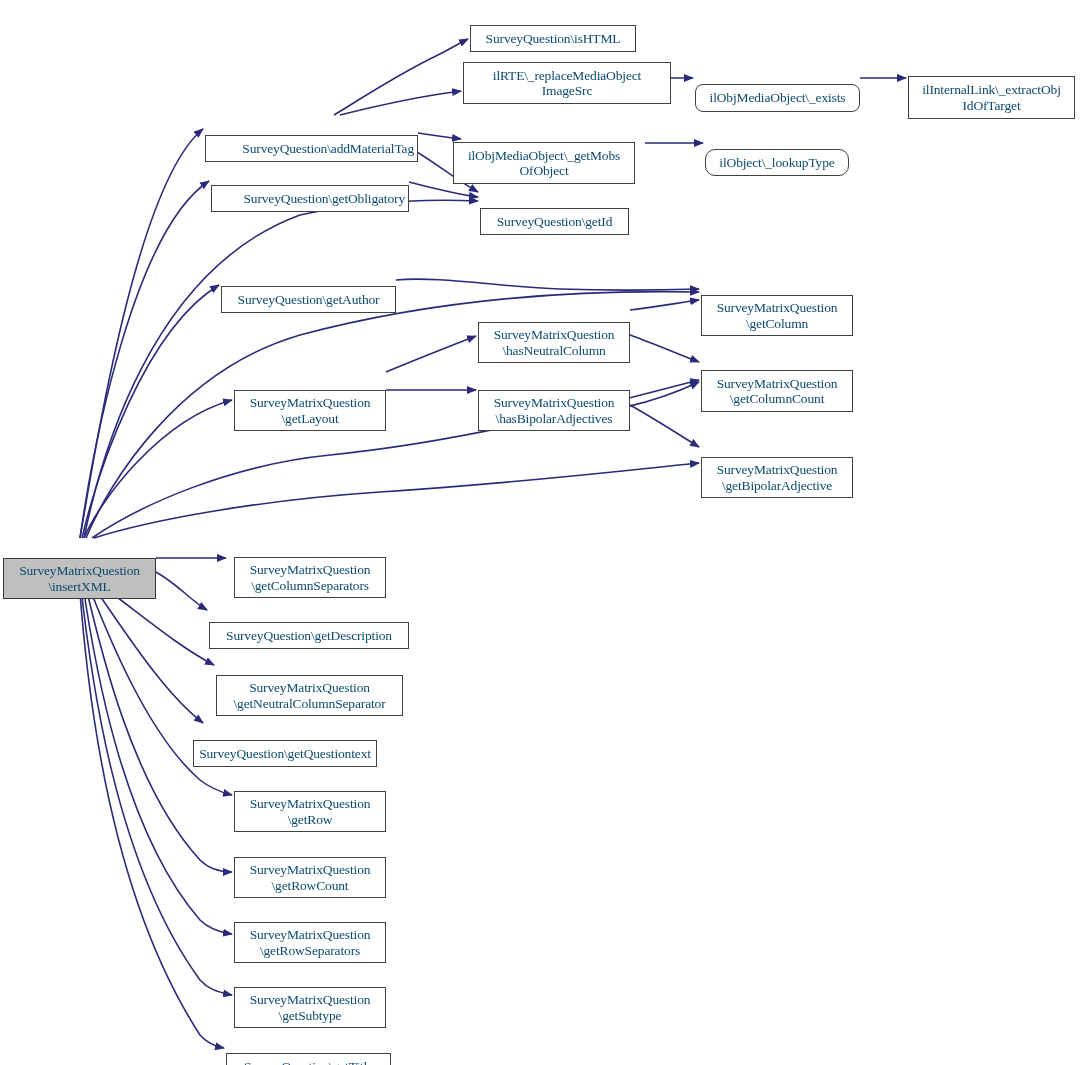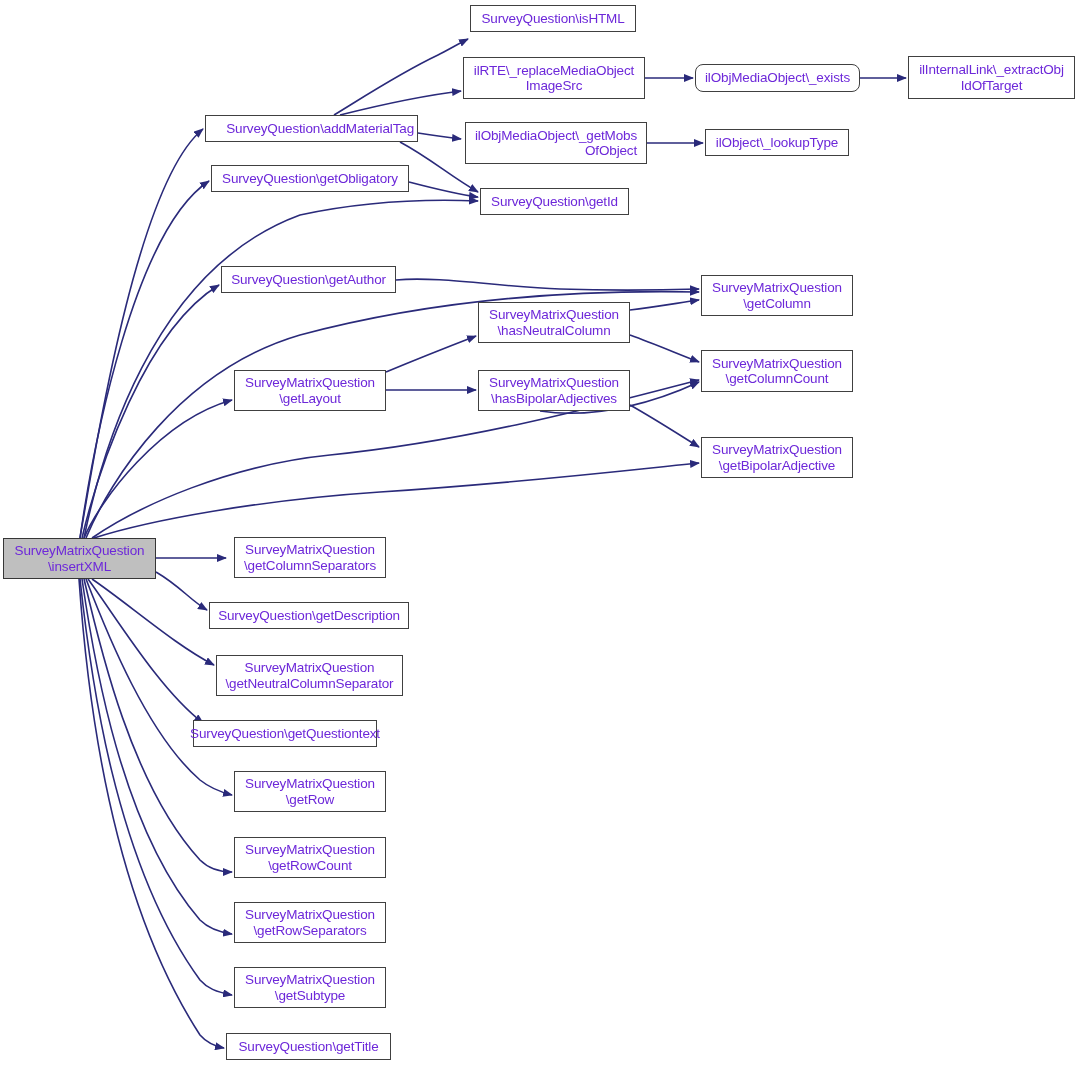--- a/index.html
+++ b/index.html
@@ -1,22 +1,22 @@
 <!DOCTYPE html>
 <html><head>
 <meta charset="utf-8">
 <style>
   html,body{margin:0;padding:0;background:#ffffff;}
   body{width:1080px;height:1065px;font-family:"Liberation Sans",sans-serif;}
   #graph-root{position:relative;width:1080px;height:1065px;overflow:hidden;background:#fff;}
   svg#edges{position:absolute;left:0;top:0;width:1080px;height:1065px;}
   .node{position:absolute;box-sizing:border-box;border:1px solid #404040;background:#ffffff;
         display:flex;align-items:center;justify-content:center;text-align:center;
-        font-family:Liberation Sans, sans-serif;font-size:13.5px;color:#6d28d9;line-height:1.12;
-        letter-spacing:-0.15px;}
+        font-family:Liberation Serif, serif;font-size:13.5px;color:#0c4a6e;line-height:1.12;
+        letter-spacing:-0.15px;margin-top:20px;}
   .node.root{background:#bfbfbf;border-color:#363636;}
   .node .lbl{display:block;padding:0 3px;white-space:pre-line;}
 </style>
 </head>
 <body>
 
 <div id="graph-root">
   <svg id="edges" viewBox="0 0 1080 1065" xmlns="http://www.w3.org/2000/svg">
     <defs>
       <marker id="arrow" markerWidth="10" markerHeight="8" refX="9" refY="4" orient="auto" markerUnits="userSpaceOnUse">
@@ -59,21 +59,21 @@
       </g>
   </svg>
   <div id="node-layer">
       <div class="node root" style="left: 3px; top: 538px; width: 153px; height: 41px;">
         <span class="lbl">SurveyMatrixQuestion
 \insertXML</span>
       </div>
       <div class="node" style="left: 205px; top: 115px; width: 213px; height: 27px; justify-content: flex-end;">
         <span class="lbl">SurveyQuestion\addMaterialTag</span>
       </div>
-      <div class="node" style="left: 211px; top: 165px; width: 198px; height: 27px;">
+      <div class="node" style="left: 211px; top: 165px; width: 198px; height: 27px; justify-content: flex-end;">
         <span class="lbl">SurveyQuestion\getObligatory</span>
       </div>
       <div class="node" style="left: 221px; top: 266px; width: 175px; height: 27px;">
         <span class="lbl">SurveyQuestion\getAuthor</span>
       </div>
       <div class="node" style="left: 234px; top: 370px; width: 152px; height: 41px;">
         <span class="lbl">SurveyMatrixQuestion
 \getLayout</span>
       </div>
       <div class="node" style="left: 234px; top: 537px; width: 152px; height: 41px;">
@@ -105,25 +105,25 @@
       <div class="node" style="left: 234px; top: 967px; width: 152px; height: 41px;">
         <span class="lbl">SurveyMatrixQuestion
 \getSubtype</span>
       </div>
       <div class="node" style="left: 226px; top: 1033px; width: 165px; height: 27px; align-items: center;">
         <span class="lbl">SurveyQuestion\getTitle</span>
       </div>
       <div class="node" style="left: 470px; top: 5px; width: 166px; height: 27px;">
         <span class="lbl">SurveyQuestion\isHTML</span>
       </div>
-      <div class="node" style="left: 463px; top: 57px; width: 182px; height: 42px;">
+      <div class="node" style="left: 463px; top: 42px; width: 208px; height: 42px;">
         <span class="lbl">ilRTE\_replaceMediaObject
 ImageSrc</span>
       </div>
-      <div class="node" style="left: 465px; top: 122px; width: 182px; height: 42px; text-align: right;">
+      <div class="node" style="left: 453px; top: 122px; width: 182px; height: 42px;">
         <span class="lbl">ilObjMediaObject\_getMobs
 OfObject</span>
       </div>
       <div class="node" style="left: 480px; top: 188px; width: 149px; height: 27px;">
         <span class="lbl">SurveyQuestion\getId</span>
       </div>
       <div class="node" style="left: 478px; top: 302px; width: 152px; height: 41px;">
         <span class="lbl">SurveyMatrixQuestion
 \hasNeutralColumn</span>
       </div>
@@ -139,21 +139,21 @@
         <span class="lbl">SurveyMatrixQuestion
 \getColumnCount</span>
       </div>
       <div class="node" style="left: 701px; top: 437px; width: 152px; height: 41px;">
         <span class="lbl">SurveyMatrixQuestion
 \getBipolarAdjective</span>
       </div>
       <div class="node" style="left: 695px; top: 64px; width: 165px; height: 28px; border-radius: 8px;">
         <span class="lbl">ilObjMediaObject\_exists</span>
       </div>
-      <div class="node" style="left: 705px; top: 129px; width: 144px; height: 27px;">
+      <div class="node" style="left: 705px; top: 129px; width: 144px; height: 27px; border-radius: 10px;">
         <span class="lbl">ilObject\_lookupType</span>
       </div>
       <div class="node" style="left: 908px; top: 56px; width: 167px; height: 43px;">
         <span class="lbl">ilInternalLink\_extractObj
 IdOfTarget</span>
       </div>
     </div>
 </div>
 
 </body></html>

